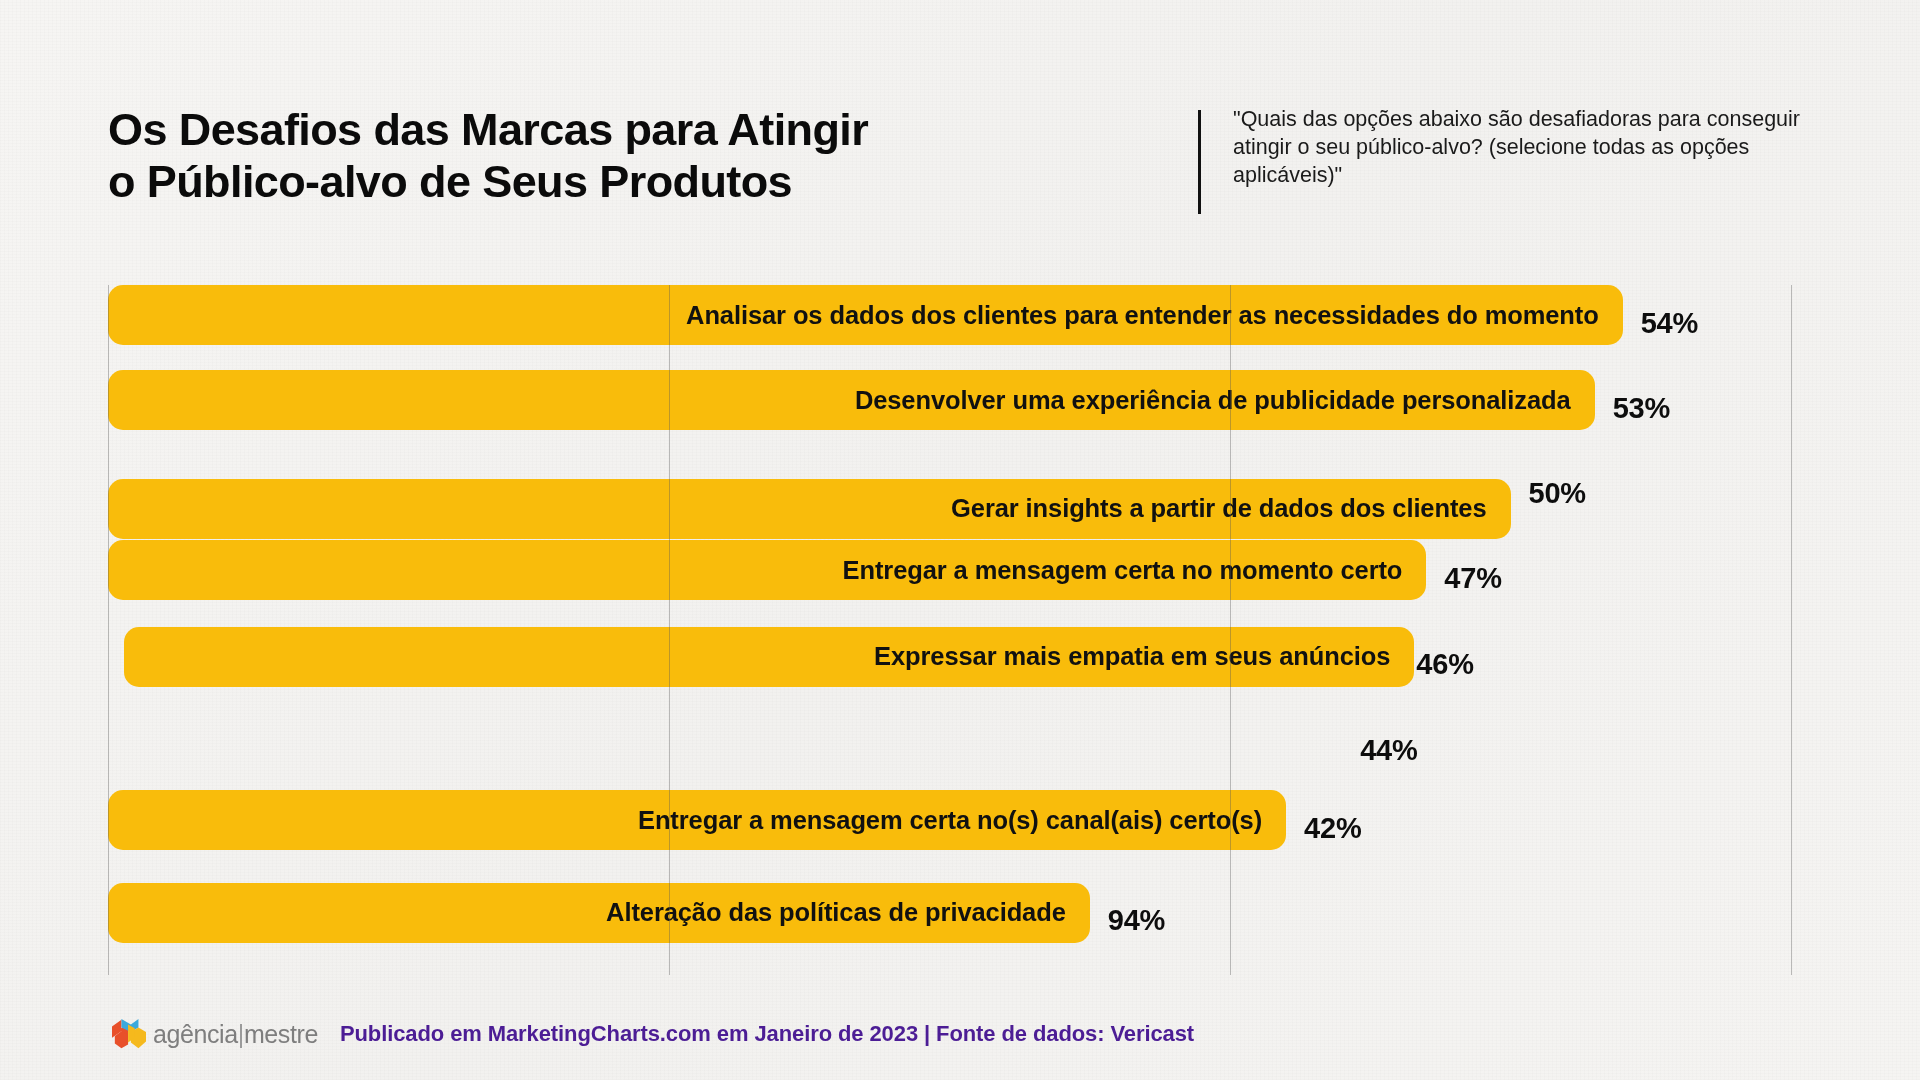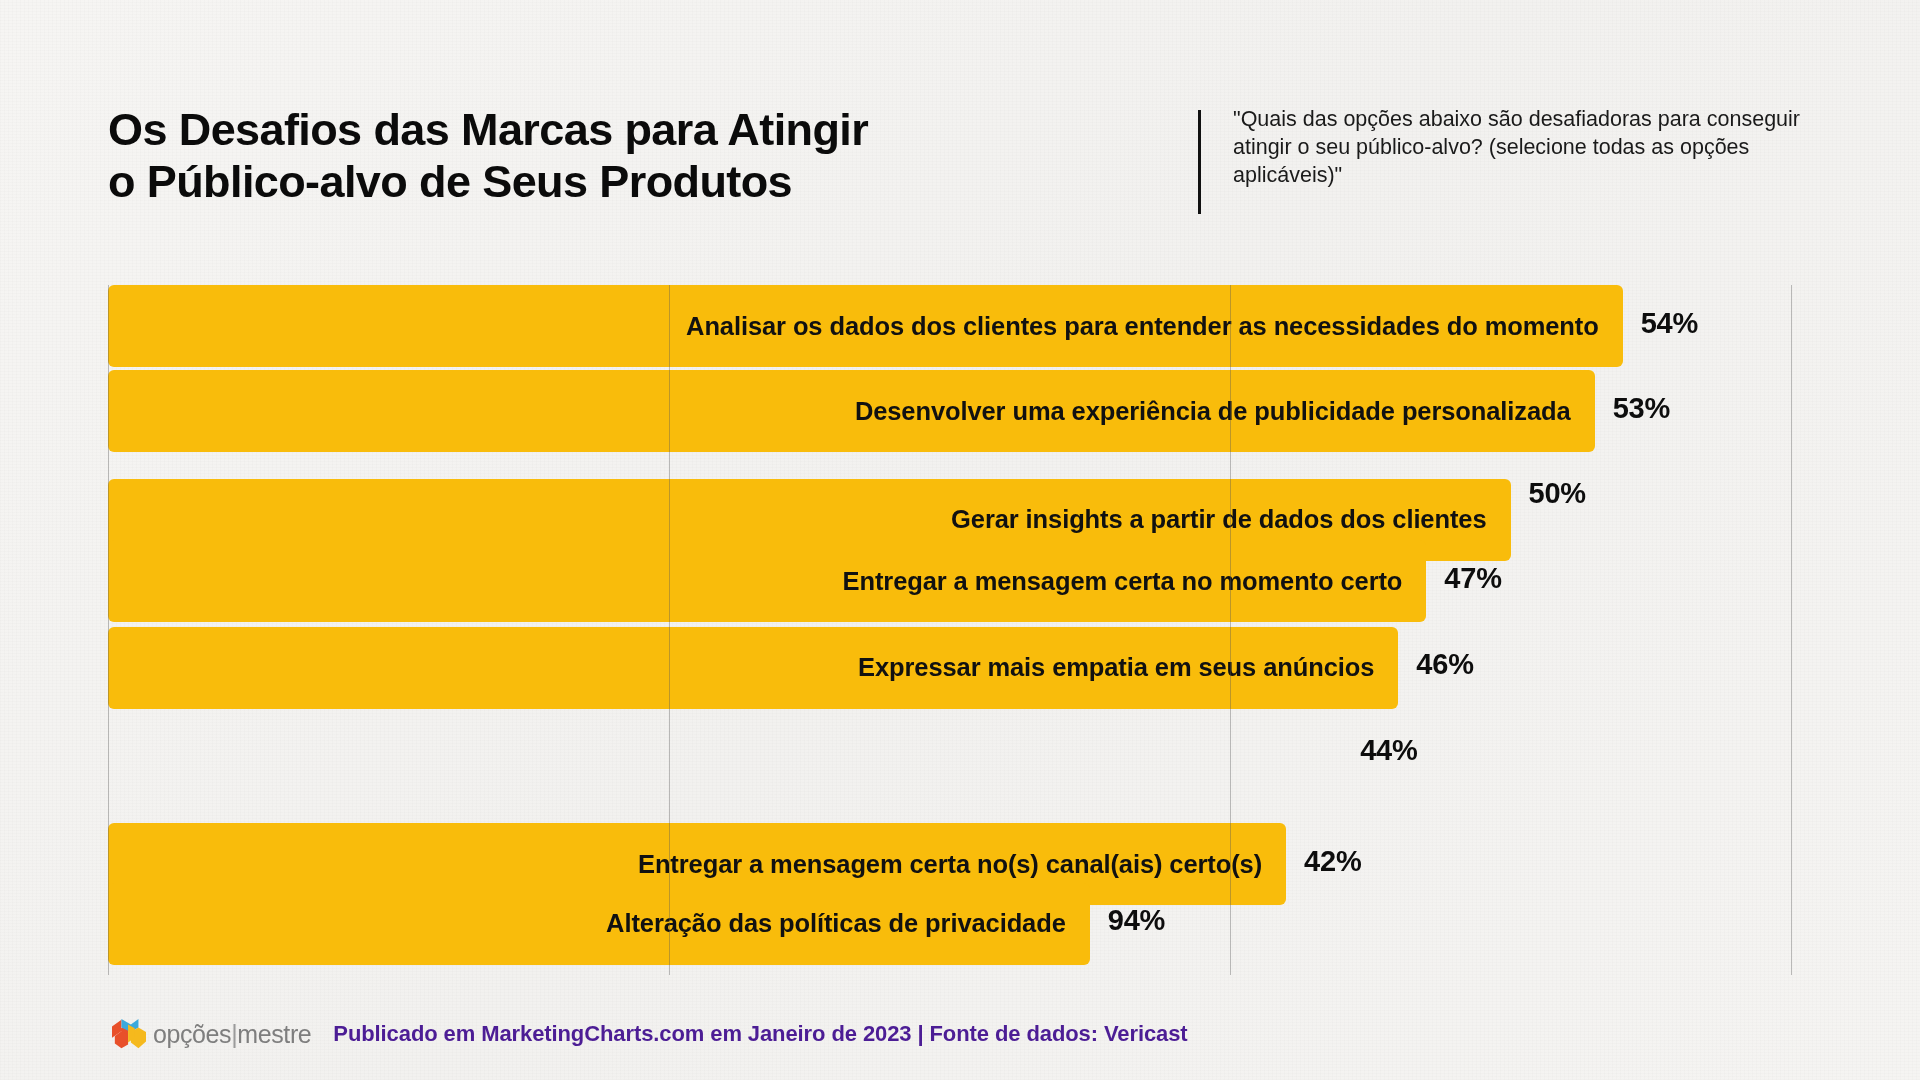--- a/index.html
+++ b/index.html
@@ -99,23 +99,23 @@
   .bar-row {
     position: absolute;
     left: 0;
     right: 0;
     height: 76px;
   }
   .bar {
     position: absolute;
     left: 0;
     top: 0;
-    height: 82px;
+    height: 60px;
     background: #f9bc0b;
-    border-radius: 6px;
+    border-radius: 15px;
     display: flex;
     align-items: center;
     justify-content: flex-end;
     box-sizing: border-box;
     padding-right: 24px;
   }
   .bar-label {
     font-size: 25.5px;
     font-weight: 600;
     color: #111111;
@@ -208,29 +208,29 @@
           </div>
           <div class="bar-value" style="left: 1420.5px;">50%</div>
         </div>
         <div class="bar-row" style="top: 255px; text-decoration: underline;">
           <div class="bar" style="width: 1318.35px;">
             <span class="bar-label">Entregar a mensagem certa no momento certo</span>
           </div>
           <div class="bar-value" style="left: 1336.35px;">47%</div>
         </div>
         <div class="bar-row" style="top: 341.6px;">
-          <div class="bar" style="width: 1290.3px;">
+          <div class="bar" style="width: 1290.3px; margin-left: 16px;">
             <span class="bar-label">Expressar mais empatia em seus anúncios</span>
           </div>
           <div class="bar-value" style="left: 1308.3px;">46%</div>
         </div>
         <div class="bar-row" style="top: 427px;">
           <div class="bar-value" style="left: 1252.2px;">44%</div>
         </div>
-        <div class="bar-row" style="top: 538px;">
+        <div class="bar-row" style="top: 505px;">
           <div class="bar" style="width: 1178.1px;">
             <span class="bar-label">Entregar a mensagem certa no(s) canal(ais) certo(s)</span>
           </div>
           <div class="bar-value" style="left: 1196.1px;">42%</div>
         </div>
         <div class="bar-row" style="top: 597.8px;">
           <div class="bar" style="width: 981.75px;">
             <span class="bar-label">Alteração das políticas de privacidade</span>
           </div>
           <div class="bar-value" style="left: 999.75px;">94%</div>
@@ -239,17 +239,17 @@
   </div>
 
   <div class="footer">
     <svg class="logo-mark" viewBox="0 0 40 36">
       <polygon points="2,10 12,3 12,12 19,8 19,20 12,24 12,15 2,22" fill="#e8502a"></polygon>
       <polygon points="12,2 22,8 30,2 30,11 22,16 12,11" fill="#3aa9dd"></polygon>
       <polygon points="22,16 30,11 38,16 38,26 30,33 22,27" fill="#f5b91d"></polygon>
       <polygon points="12,15 19,19 19,29 12,33 5,28 5,20" fill="#e8502a"></polygon>
       <polygon points="19,8 26,12 26,22 19,27 19,8" fill="#f5b91d"></polygon>
     </svg>
-    <div class="logo-word"><span>opções</span><span class="sep">|</span><span>mestre</span></div>
+    <div class="logo-word"><span>agência</span><span class="sep">|</span><span>mestre</span></div>
     <div class="credit">Publicado em MarketingCharts.com em Janeiro de 2023 | Fonte de dados: Vericast</div>
   </div>
 
 </div>
 
 </body></html>

